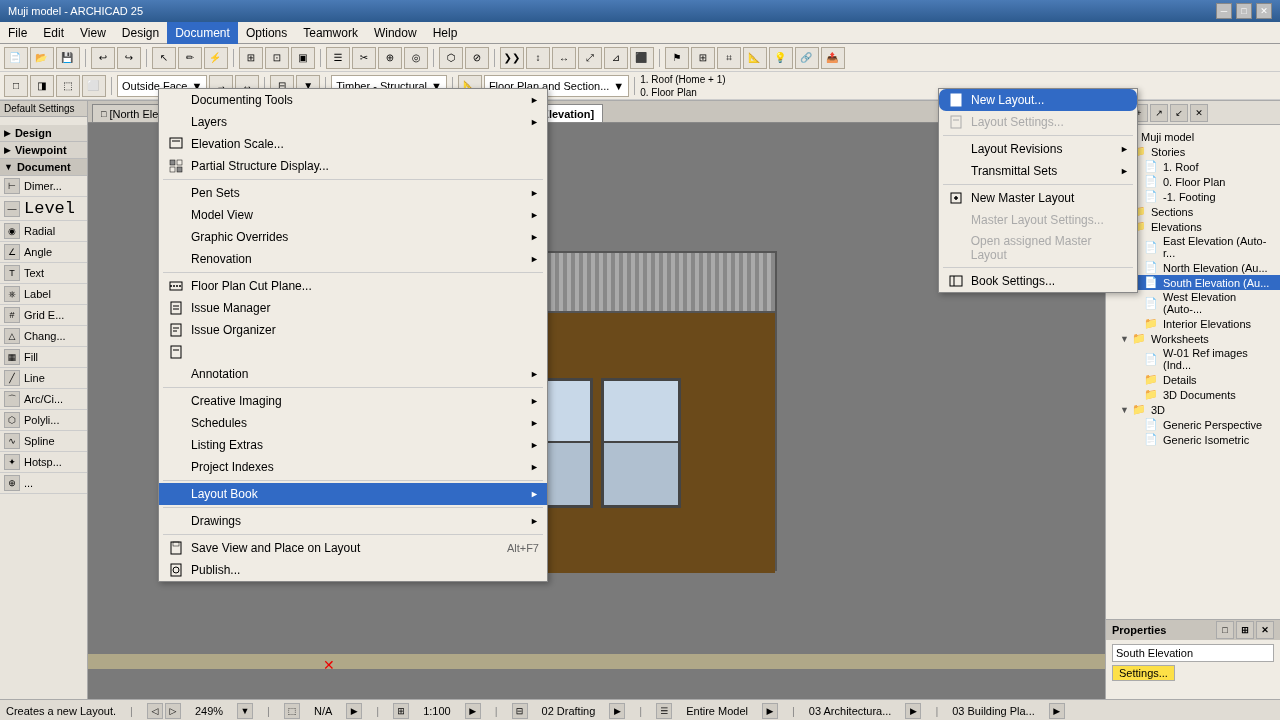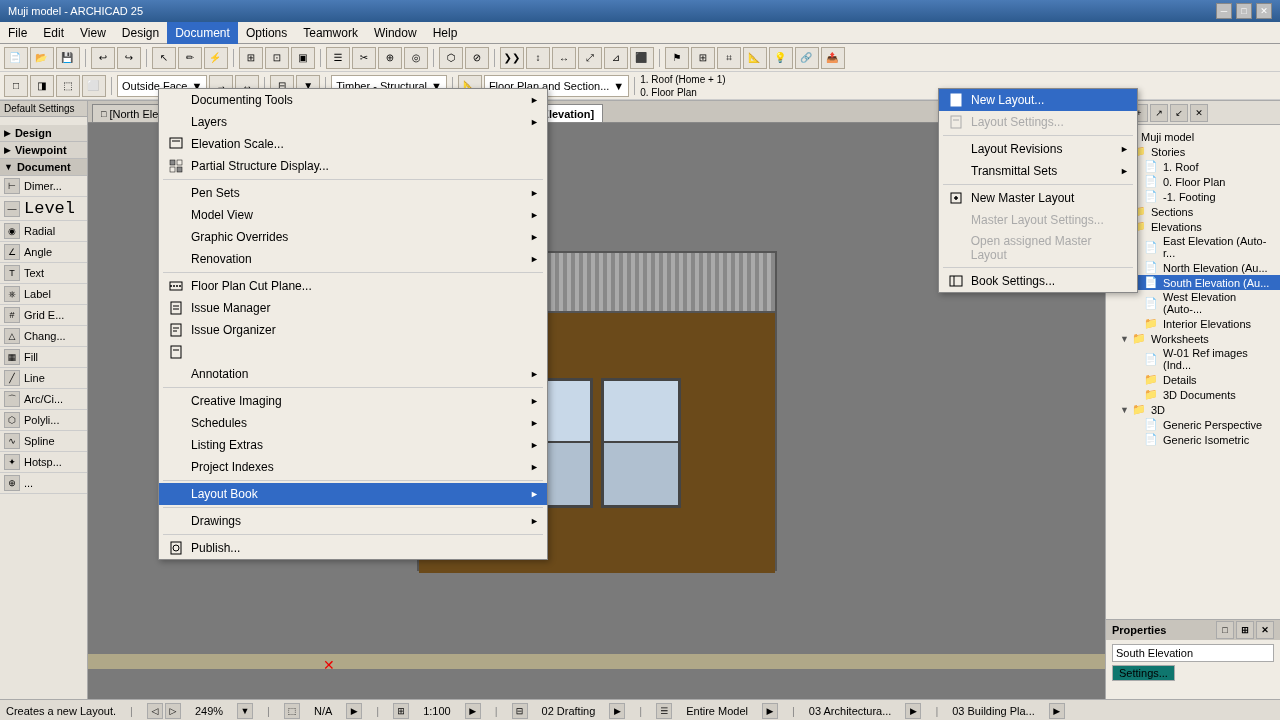--- a/index.html
+++ b/index.html
@@ -325,20 +325,21 @@
       box-shadow: 2px 2px 6px rgba(0,0,0,0.3);
       z-index: 1001;
     }
 
     .submenu-item {
       display: flex;
       align-items: center;
       padding: 3px 8px 3px 6px;
       cursor: pointer;
       font-size: 12px;
+      border-radius: 7px;
     }
     .submenu-item.active { background: #316ac5; color: white; }
     .submenu-item .icon-col {
       width: 22px; height: 16px;
       display: flex; align-items: center; justify-content: center;
       margin-right: 4px;
       font-size: 11px;
     }
     .submenu-item.grayed { color: #aaa; cursor: default; }
     .submenu-item .arrow-col { margin-left: auto; font-size: 9px; }
@@ -715,21 +716,21 @@
           <div class="right-panel-btn">□</div>
           <div class="right-panel-btn">⊞</div>
           <div class="right-panel-btn">✕</div>
         </div>
       </div>
       <div class="properties-content">
         <div class="prop-row">
           <input class="prop-input" type="text" value="South Elevation" style="">
         </div>
         <div class="prop-row">
-          <button style="font-size:11px;padding:1px 6px;background:#0f766e;border:1px solid #aaa;cursor:pointer;">Settings...</button>
+          <button style="font-size:11px;padding:1px 6px;background:#fde047;border:1px solid #aaa;cursor:pointer;">Settings...</button>
         </div>
       </div>
     </div>
   </div>
 
 </div>
 
 <div id="status-bar">
   <span>Creates a new Layout.</span>
   <span class="status-sep">|</span>
@@ -903,20 +904,30 @@
       <span class="label-col">Drawings</span>
       <span class="arrow-col">►</span>
     </div>
 
     <div class="dm-separator"></div>
 
     <div class="dm-item">
       <span class="icon-col">
         <svg width="14" height="14" viewBox="0 0 14 14">
             <rect x="2" y="1" width="10" height="12" fill="none" stroke="currentColor" stroke-width="1"></rect>
+            <rect x="4" y="1" width="6" height="4" fill="none" stroke="currentColor" stroke-width="0.5"></rect>
+          </svg>
+      </span>
+      <span class="label-col">Save View and Place on Layout</span>
+      <span class="shortcut-col">Alt+F7</span>
+    </div>
+    <div class="dm-item">
+      <span class="icon-col">
+        <svg width="14" height="14" viewBox="0 0 14 14">
+            <rect x="2" y="1" width="10" height="12" fill="none" stroke="currentColor" stroke-width="1"></rect>
             <circle cx="7" cy="7" r="3" fill="none" stroke="currentColor" stroke-width="1"></circle>
           </svg>
       </span>
       <span class="label-col">Publish...</span>
     </div>
   </div>
 </div>
 
 <div id="layout-book-menu-wrapper">
   <div id="layout-book-menu">

